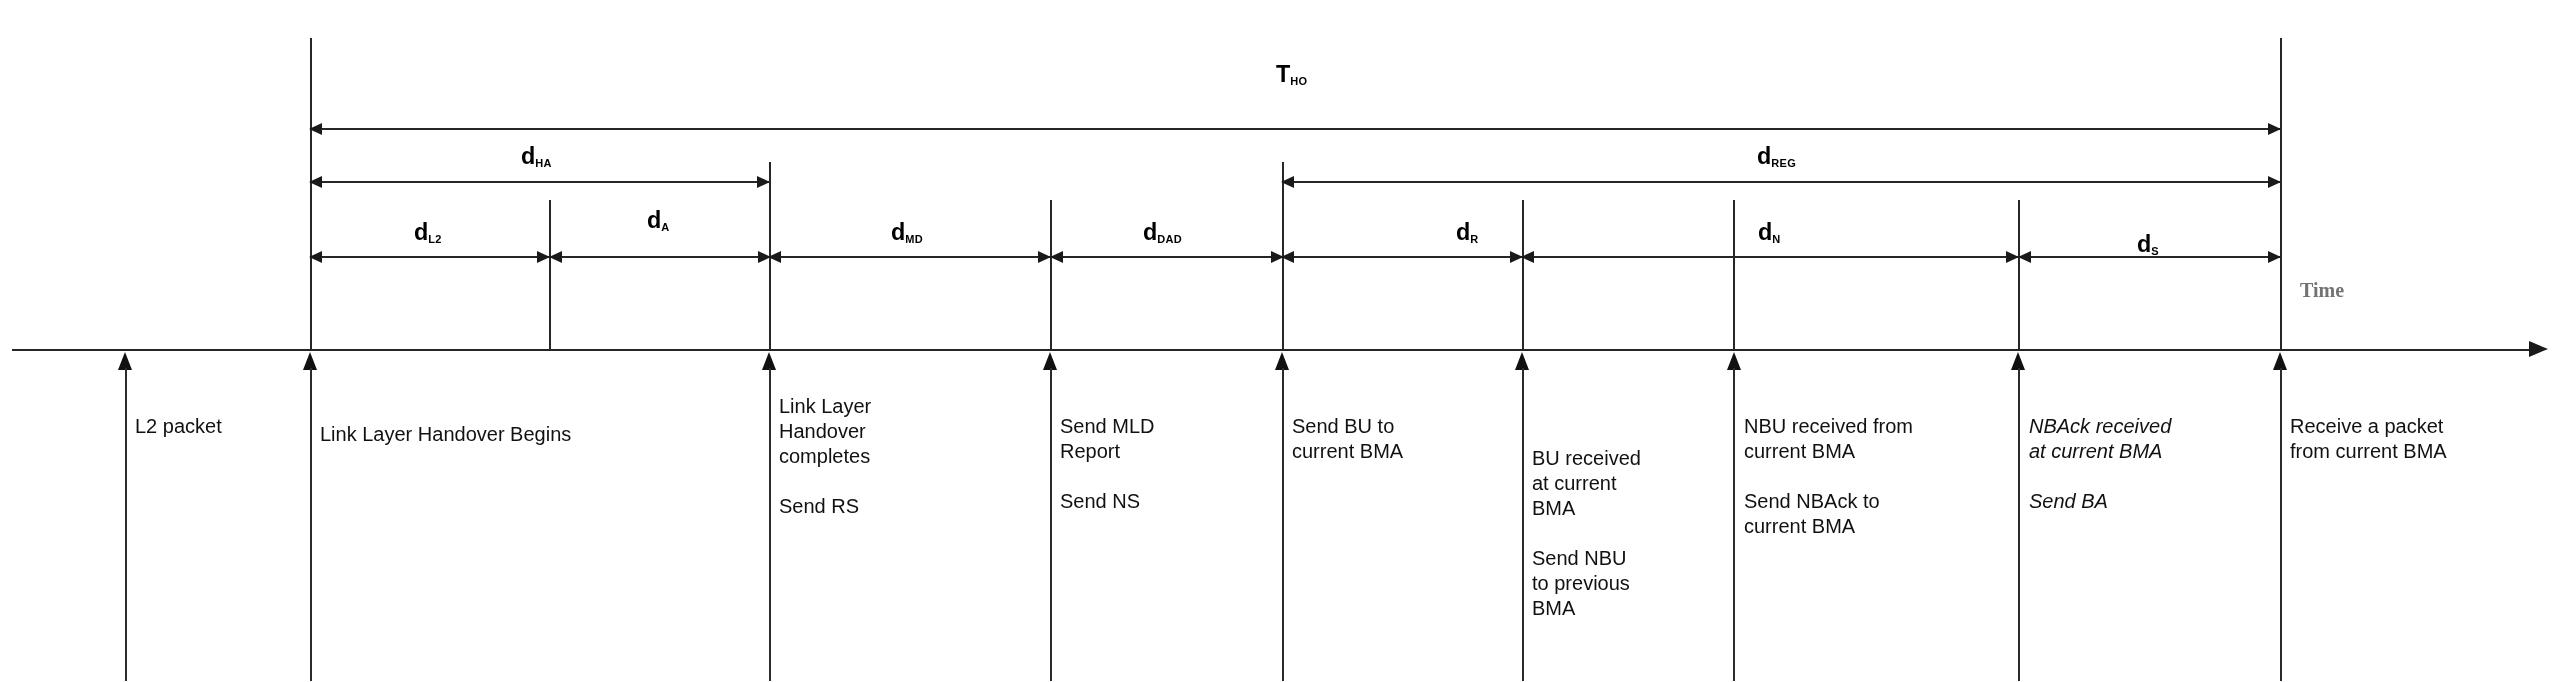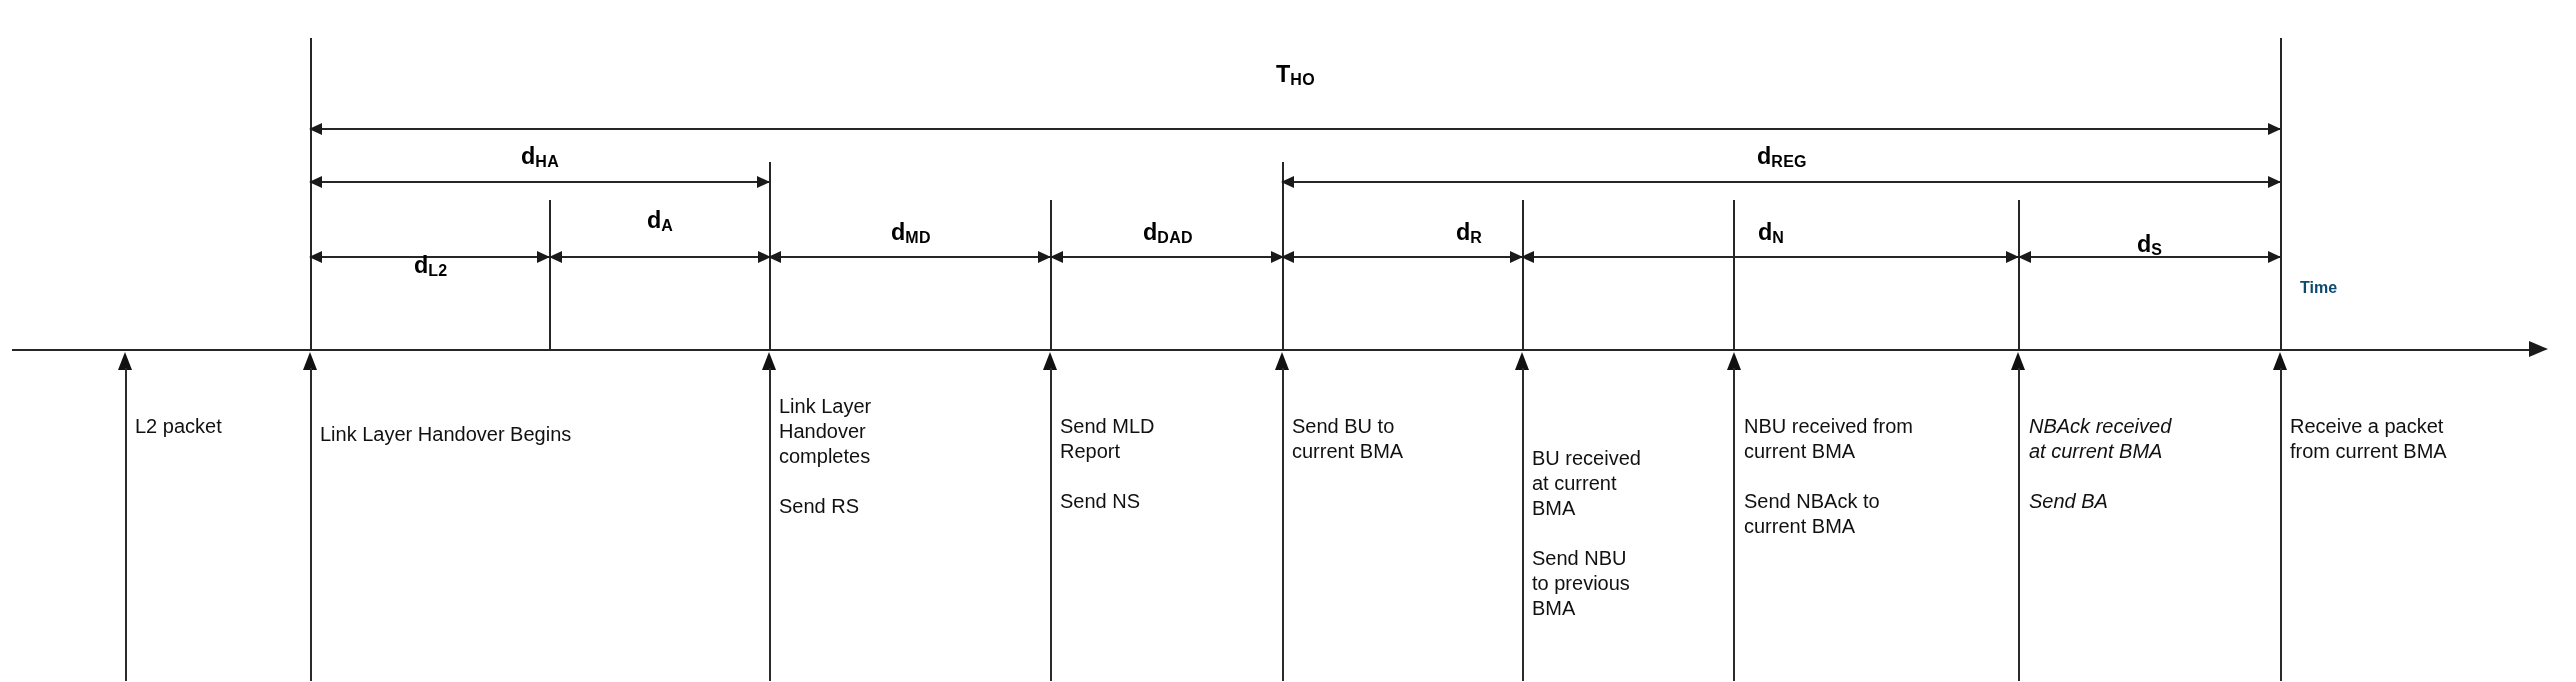--- a/index.html
+++ b/index.html
@@ -12,33 +12,33 @@
   .measure{position:absolute;height:0;}
   .measure .bar{position:absolute;left:0;right:0;top:0;height:2.1px;background:#262626;}
   .arrowL,.arrowR{position:absolute;top:-5.5px;width:0;height:0;
       border-top:6.2px solid transparent;border-bottom:6.2px solid transparent;}
   .arrowL{left:-0.7px;border-right:13.8px solid #1a1a1a;}
   .arrowR{right:-0.7px;border-left:13.8px solid #1a1a1a;}
 
   
   .mlabel{position:absolute;white-space:nowrap;color:#000;
       font-weight:bold;font-size:23.4px;letter-spacing:0px;}
-  .mlabel sub{font-size:16px;font-weight:bold;vertical-align:baseline;
+  .mlabel sub{font-size:11px;font-weight:bold;vertical-align:baseline;
       position:relative;top:2.8px;letter-spacing:0.3px;}
 
   
   .eventline{position:absolute;width:2.1px;background:#2b2b2b;}
   .eventhead{position:absolute;width:0;height:0;
       border-left:7.6px solid transparent;border-right:7.6px solid transparent;
       border-bottom:18px solid #111;}
 
   .etext{position:absolute;color:#111;font-size:20px;line-height:25px;
       white-space:pre-line;}
 
-  .timelabel{position:absolute;color:#0c4a6e;font-weight:bold;font-size:16px;}
+  .timelabel{position:absolute;color:#737373;font-weight:bold;font-size:20px;font-family:Liberation Serif, serif;}
 </style>
 </head>
 <body>
 
 <div id="stage">
 
   <div class="hline" style="left:12.4px;top:349px;width:2517px;"></div>
   <div style="position:absolute;left:2529px;top:341px;width:0;height:0;
               border-top:8.3px solid transparent;border-bottom:8.3px solid transparent;
               border-left:19.3px solid #1a1a1a;"></div>
@@ -72,21 +72,21 @@
         <div class="bar"></div>
         <div class="arrowL"></div>
         <div class="arrowR"></div>
       </div>
       <div class="mlabel" style="top: 143px; left: 1757px;"><span>d</span><sub>REG</sub></div>
       <div class="measure" style="left: 310px; width: 239px; top: 256px;">
         <div class="bar"></div>
         <div class="arrowL"></div>
         <div class="arrowR"></div>
       </div>
-      <div class="mlabel" style="top: 219px; left: 414px; margin-top: 33px;"><span>d</span><sub>L2</sub></div>
+      <div class="mlabel" style="top: 219px; left: 414px;"><span>d</span><sub>L2</sub></div>
       <div class="measure" style="left: 550px; width: 220px; top: 256px;">
         <div class="bar"></div>
         <div class="arrowL"></div>
         <div class="arrowR"></div>
       </div>
       <div class="mlabel" style="top: 207px; left: 647px;"><span>d</span><sub>A</sub></div>
       <div class="measure" style="left: 769px; width: 281px; top: 256px;">
         <div class="bar"></div>
         <div class="arrowL"></div>
         <div class="arrowR"></div>

